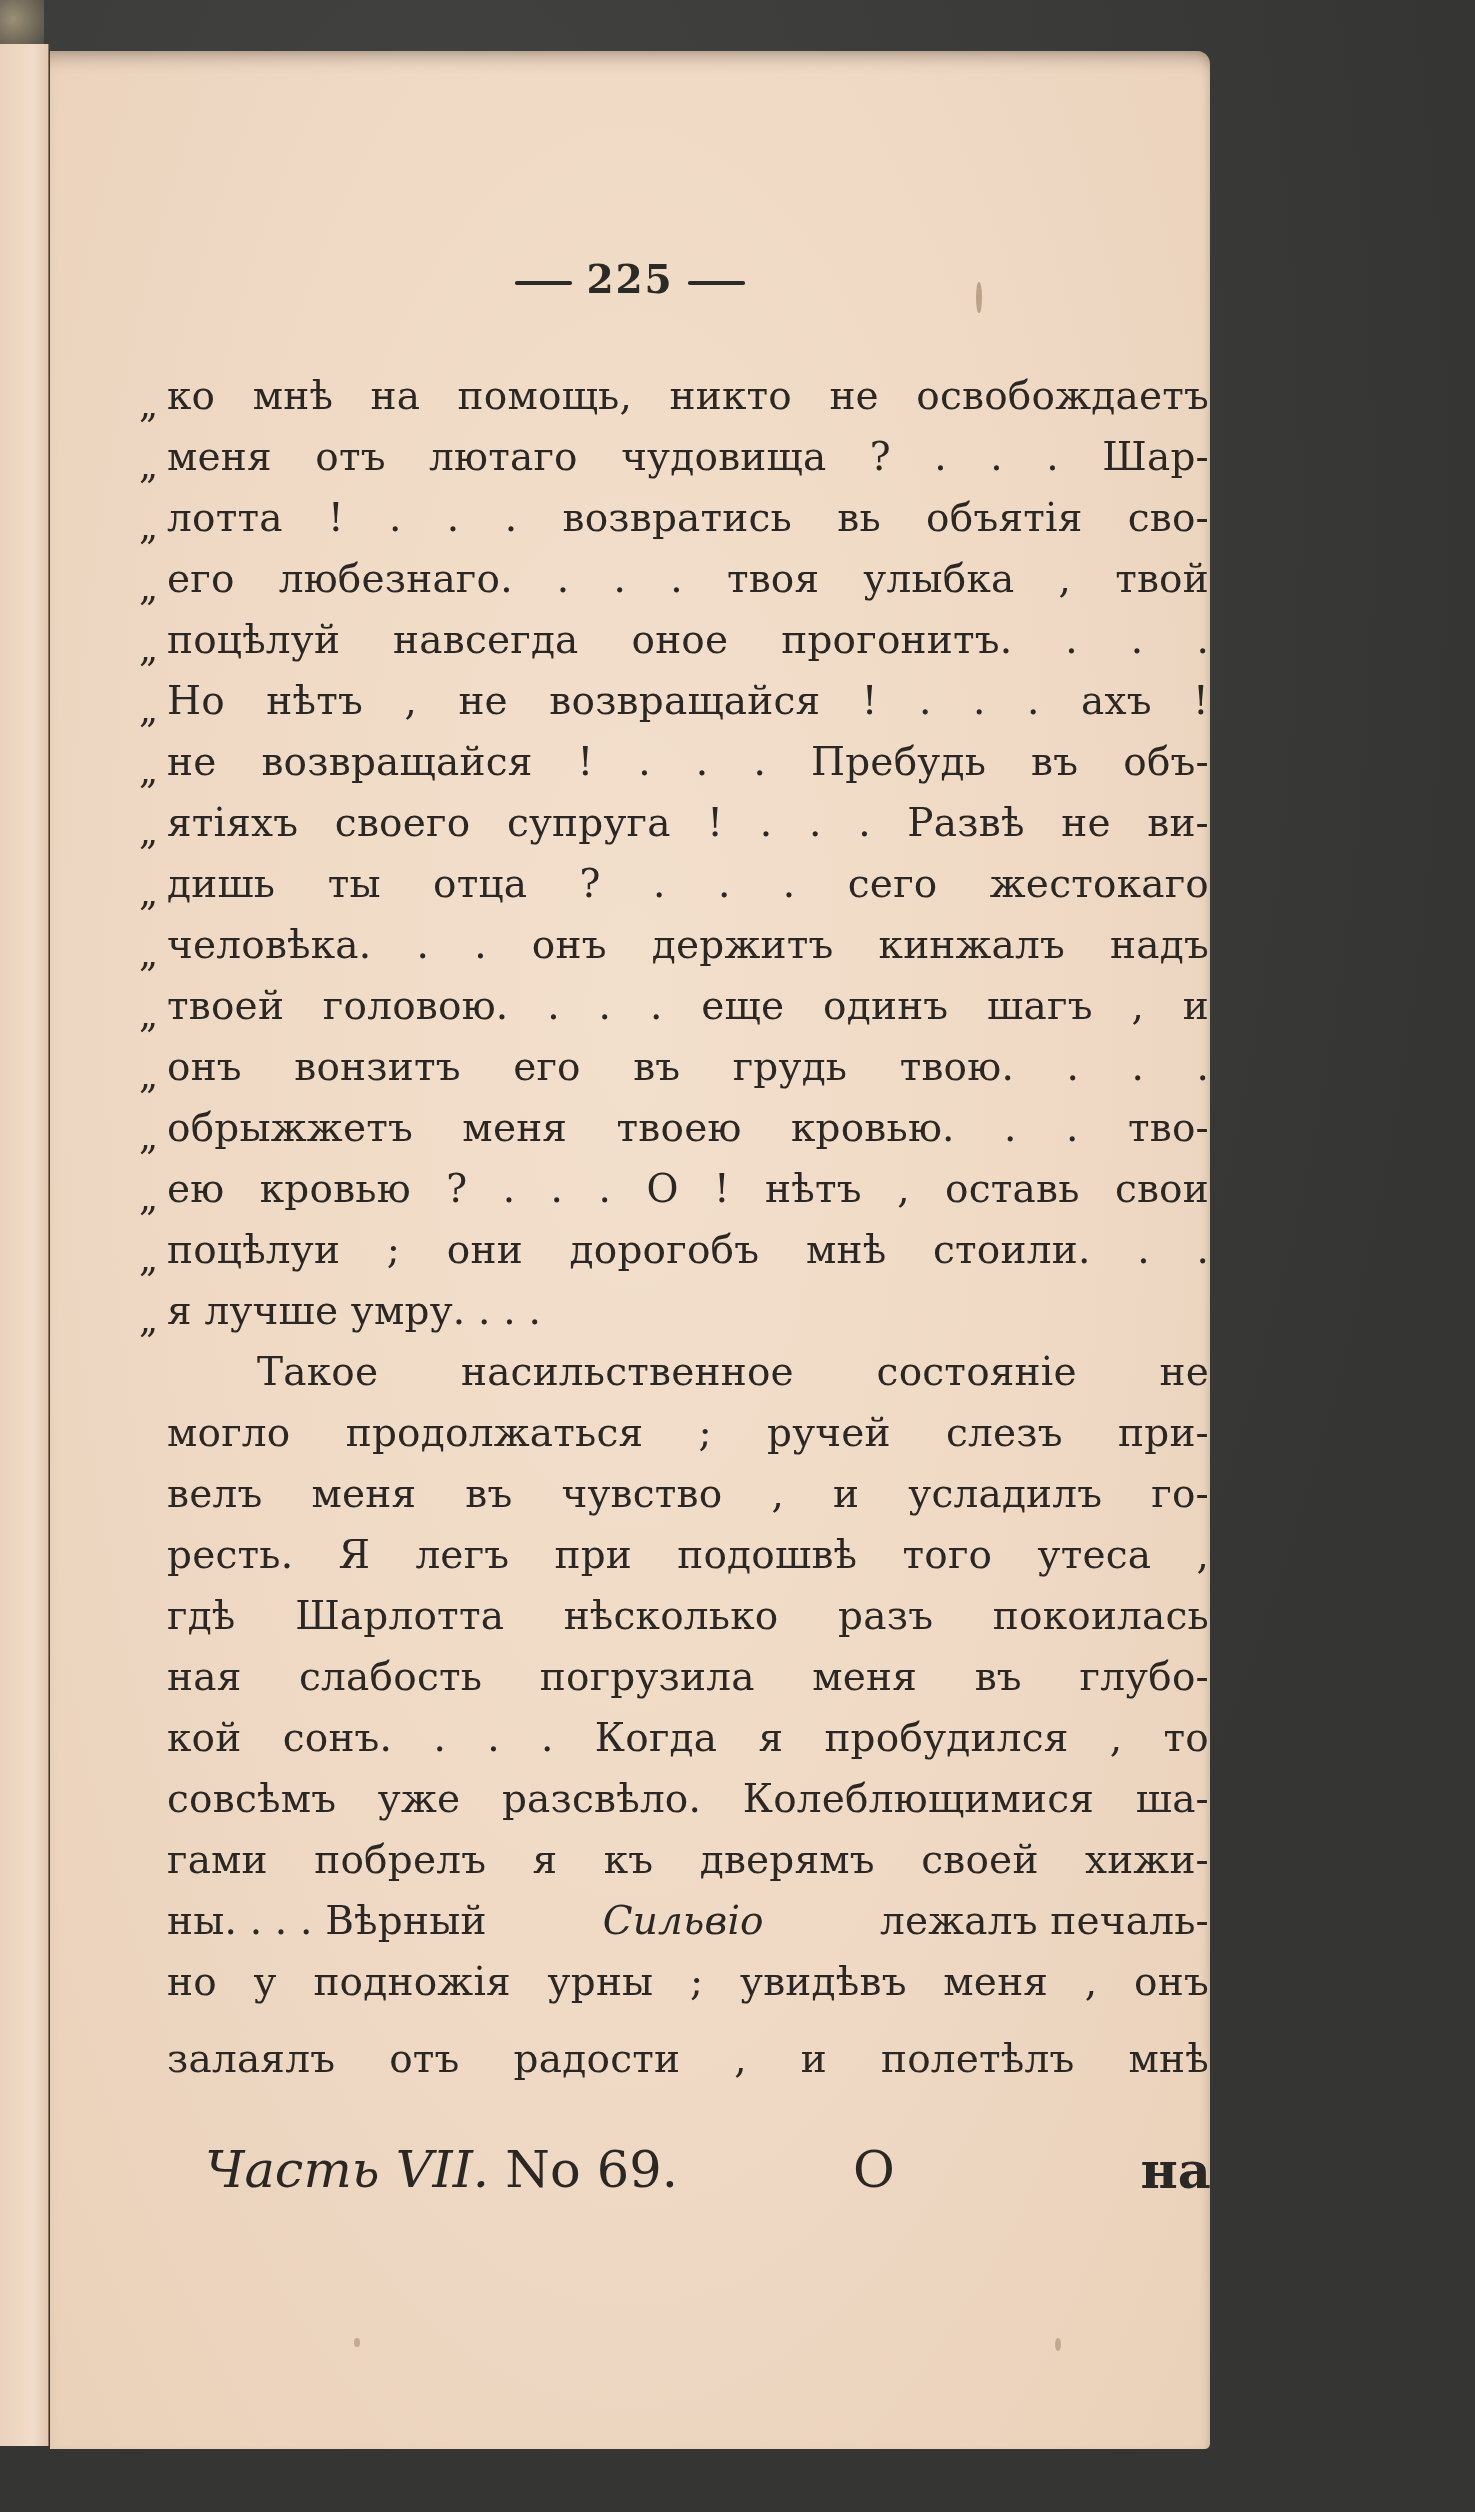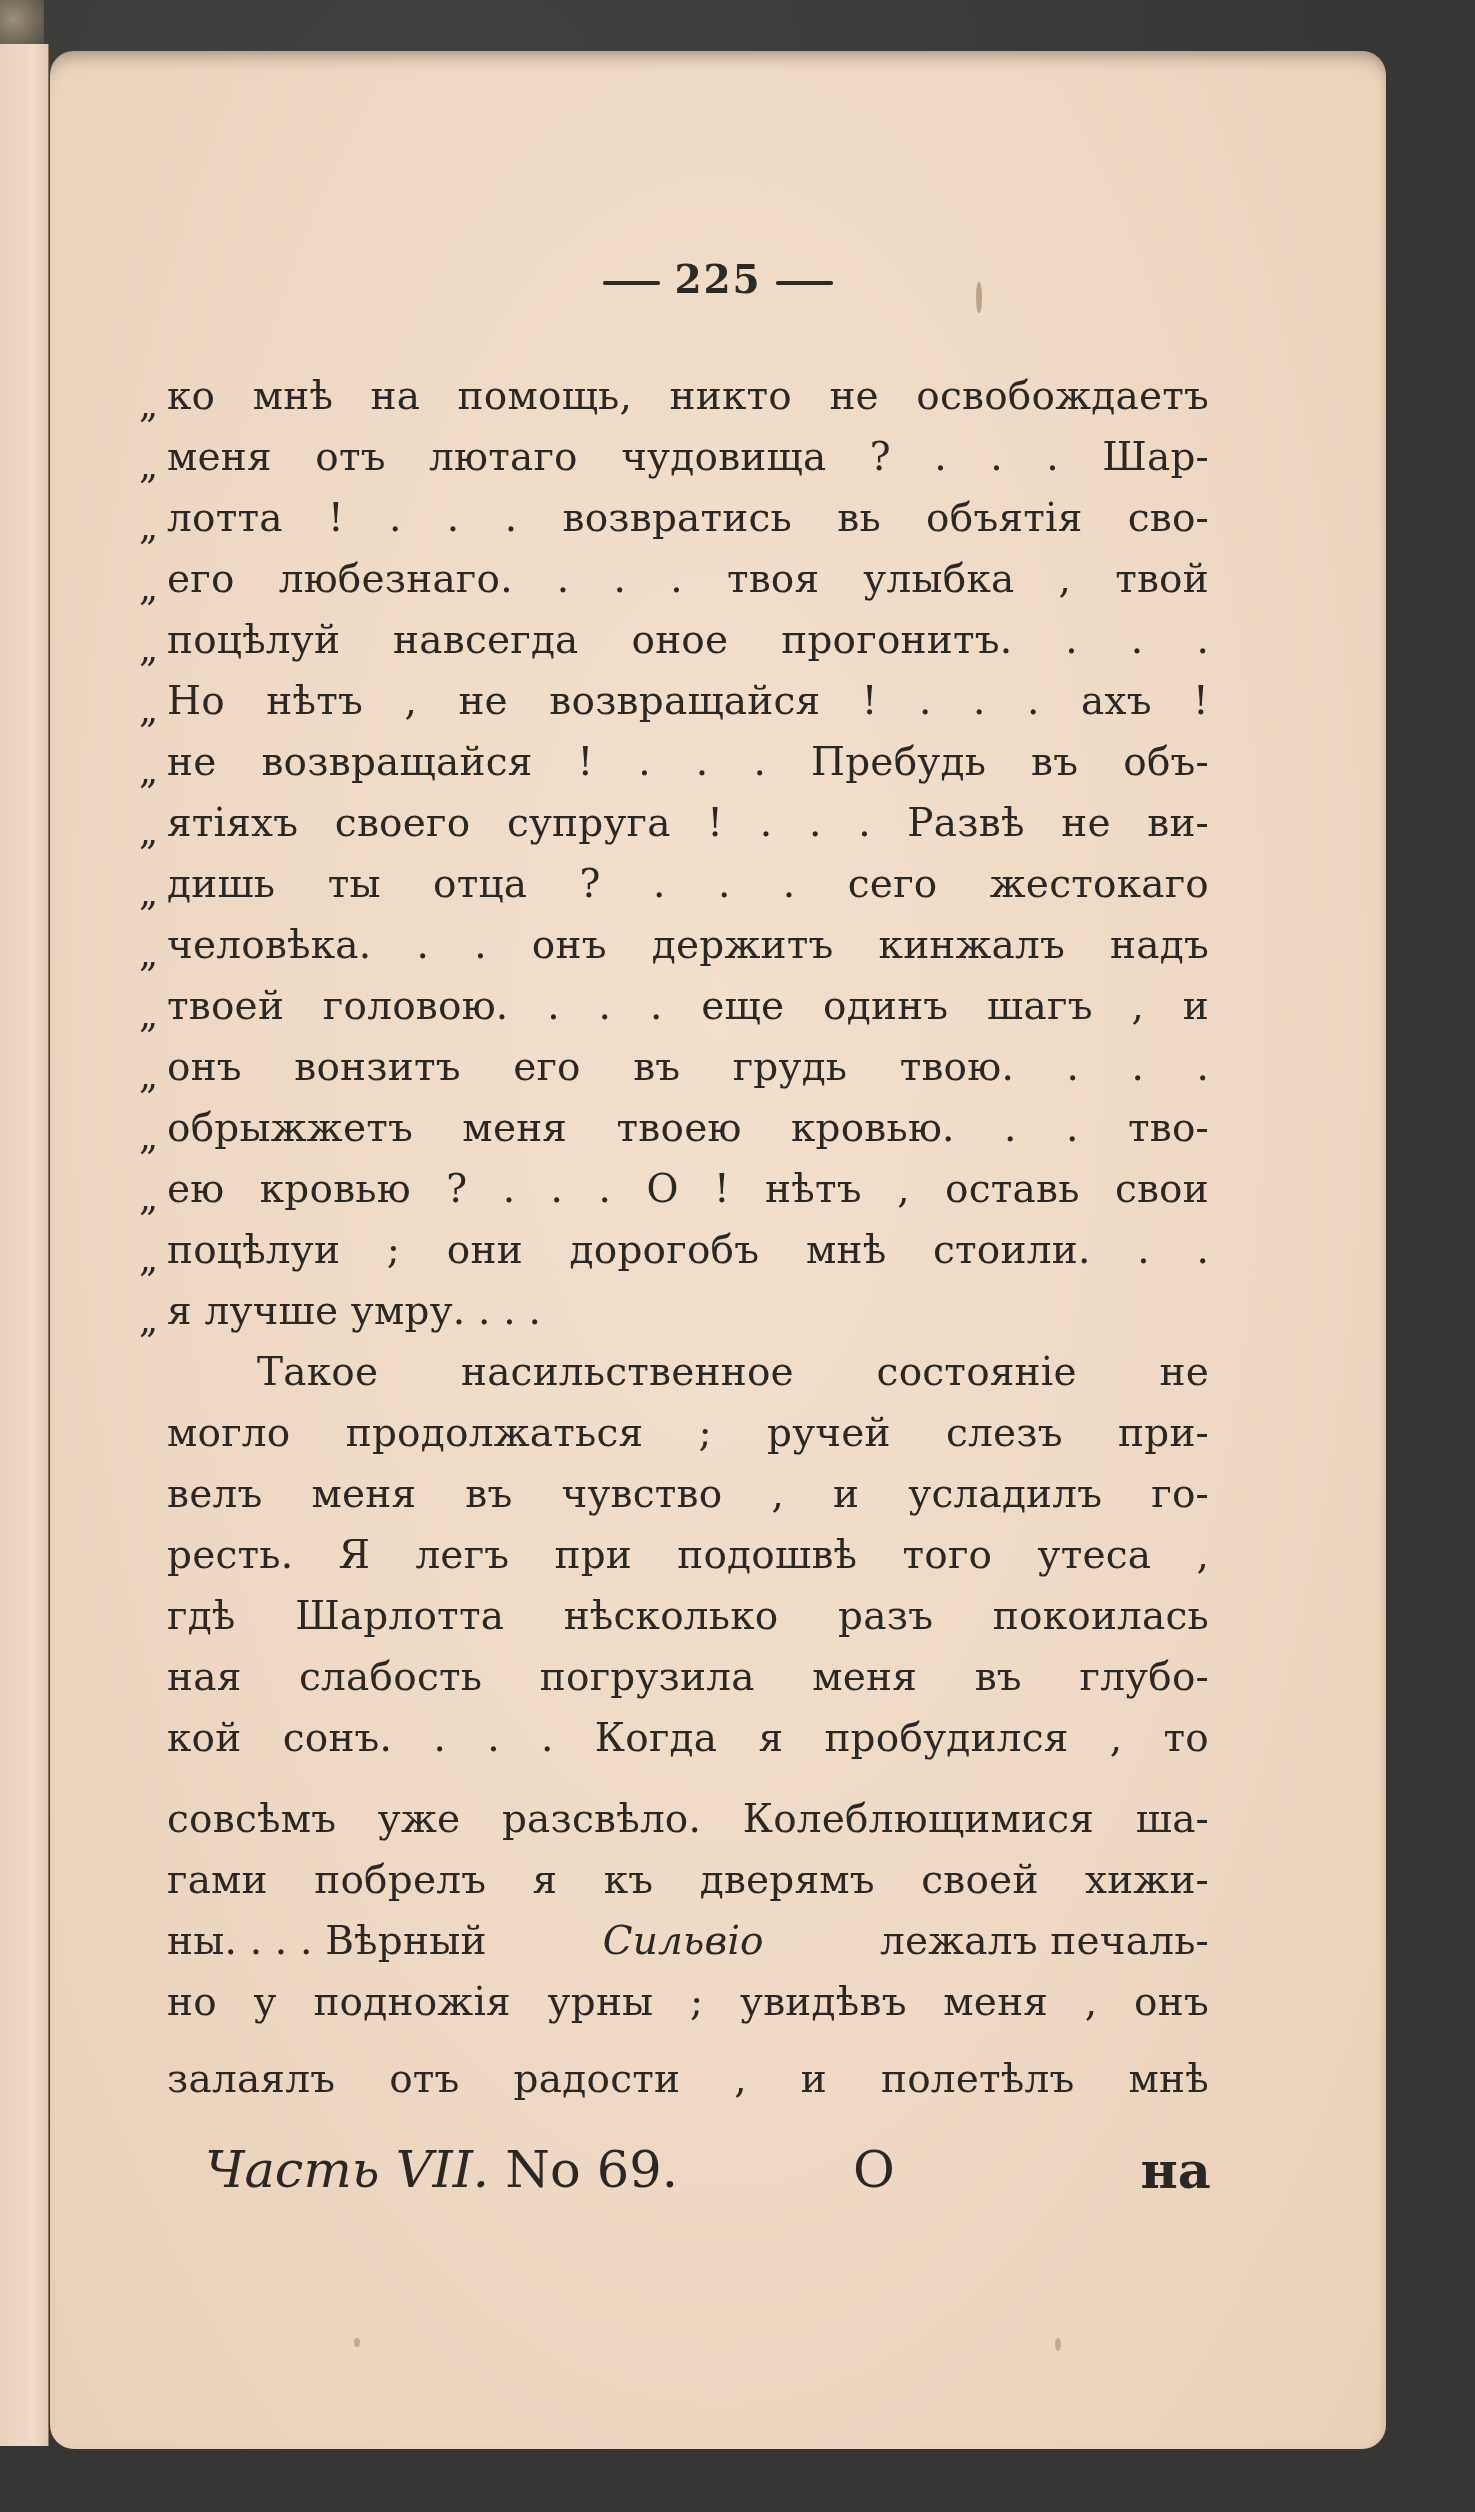--- a/index.html
+++ b/index.html
@@ -35,28 +35,27 @@
       left: 0;
       top: 0;
       width: 44px;
       height: 48px;
       background: radial-gradient(circle at 30% 40%, #9a8f78 0%, #6d6656 60%, #4a4a44 100%);
     }
     .page {
       position: absolute;
       left: 50px;
       top: 51px;
-      width: 1336px;
+      width: 1160px;
       height: 2398px;
       background:
         radial-gradient(ellipse at 50% 40%, #f2dfcc 0%, #efd9c4 55%, #e9d0b9 100%);
       border-top-right-radius: 13px;
       border-bottom-right-radius: 5.5px;
       box-shadow: inset 0 16.6px 18.4px -13px rgba(60,50,40,0.45), inset -5.5px 0 9.2px -5.5px rgba(120,90,60,0.25);
-      border-radius: 24px;
     }
     .page-number {
       position: absolute;
       left: 0;
       width: 100%;
       top: 205px;
       text-align: center;
       font-size: 39px;
       font-weight: bold;
       color: #2c2a27;
@@ -245,21 +244,21 @@
       </div>
     <div class="line" style="padding-left:28px;">
         <span class="content">гдѣ Шарлотта нѣсколько разъ покоилась</span>
       </div>
     <div class="line" style="padding-left:28px;">
         <span class="content">ная слабость погрузила меня въ глубо-</span>
       </div>
     <div class="line" style="padding-left:28px;">
         <span class="content">кой сонъ. . . . Когда я пробудился , то</span>
       </div>
-    <div class="line" style="padding-left:28px;margin-top:20px;">
+    <div class="line" style="padding-left:28px;">
         <span class="content">совсѣмъ уже разсвѣло. Колеблющимися ша-</span>
       </div>
     <div class="line" style="padding-left:28px;">
         <span class="content">гами побрелъ я къ дверямъ своей хижи-</span>
       </div>
     <div class="line" style="padding-left:28px; justify-content:space-between;">
       <span>ны. . . . Вѣрный</span>
       <span class="italic">Сильвіо</span>
       <span>лежалъ печаль-</span>
     </div>

